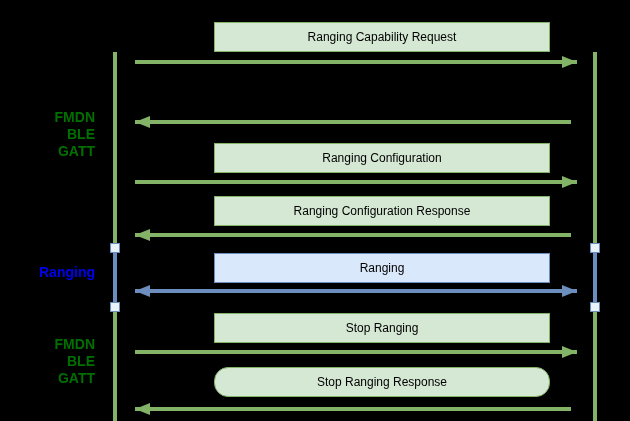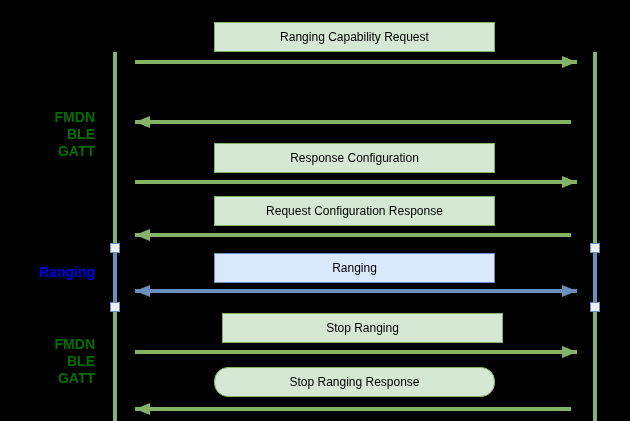--- a/index.html
+++ b/index.html
@@ -50,42 +50,42 @@
   }
   .handle.left  { left: 109.5px; }
   .handle.right { left: 589.5px; }
   .handle.top-sq { top: 242.5px; }
   .handle.bot-sq { top: 301.5px; }
 
   
   .msg-box {
     position: absolute;
     left: 214px;
-    width: 281px;
+    width: 336px;
     height: 30px;
     box-sizing: border-box;
     border: 1.5px solid var(--green-stroke);
     background: var(--green-fill);
     display: flex;
     align-items: center;
     justify-content: center;
     font-size: 12px;
     color: var(--text);
     text-align: center;
   }
   .msg-box.blue {
     border-color: var(--blue-stroke);
     background: var(--blue-fill);
   }
   .b1 { top: 22px; }
   .b2 { top: 82px; }
   .b3 { top: 143px; }
   .b4 { top: 196px; }
   .b5 { top: 253px; }
-  .b6 { top: 313px; margin-left: 8px; }
+  .b6 { top: 313px; }
   .b7 { top: 367px; border-radius: 14px; }
 
   
   .arrow {
     position: absolute;
     left: 135px;
     width: 442px;
     height: 0;
   }
   .a1 { top: 62px; }
@@ -168,29 +168,29 @@
     <div class="line"></div>
     <div class="head right"></div>
   </div>
 
   <div class="arrow a2 dir-left">
     <div class="line"></div>
     <div class="head left"></div>
   </div>
 
   <div class="msg-box b3">
-    <span>Response Configuration</span>
+    <span>Ranging Configuration</span>
   </div>
   <div class="arrow a3 dir-right">
     <div class="line"></div>
     <div class="head right"></div>
   </div>
 
   <div class="msg-box b4">
-    <span>Request Configuration Response</span>
+    <span>Ranging Configuration Response</span>
   </div>
   <div class="arrow a4 dir-left">
     <div class="line"></div>
     <div class="head left"></div>
   </div>
 
   <div class="msg-box b5 blue">
     <span>Ranging</span>
   </div>
   <div class="arrow a5 blue dir-both">

